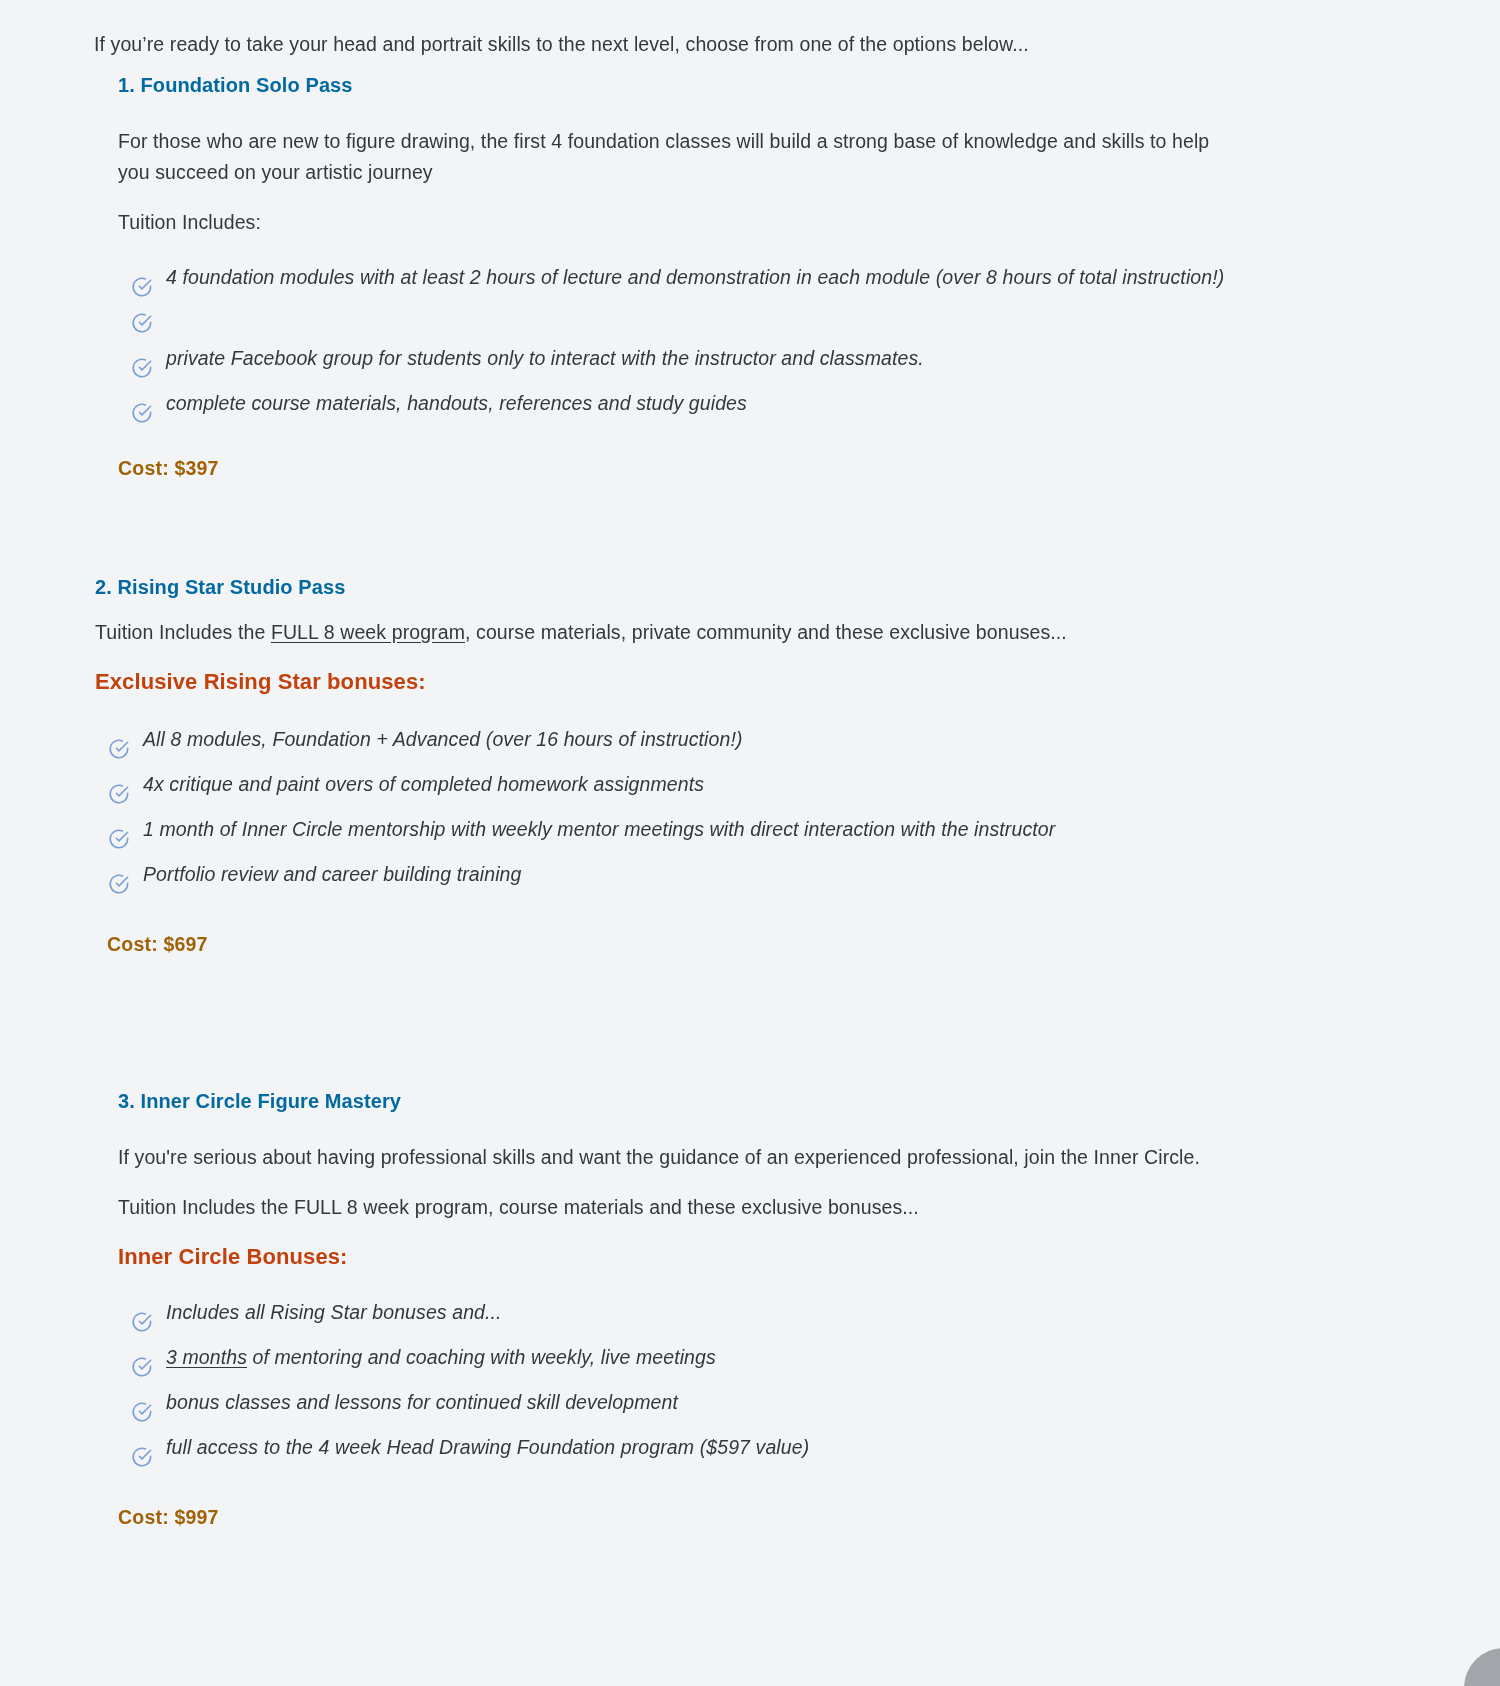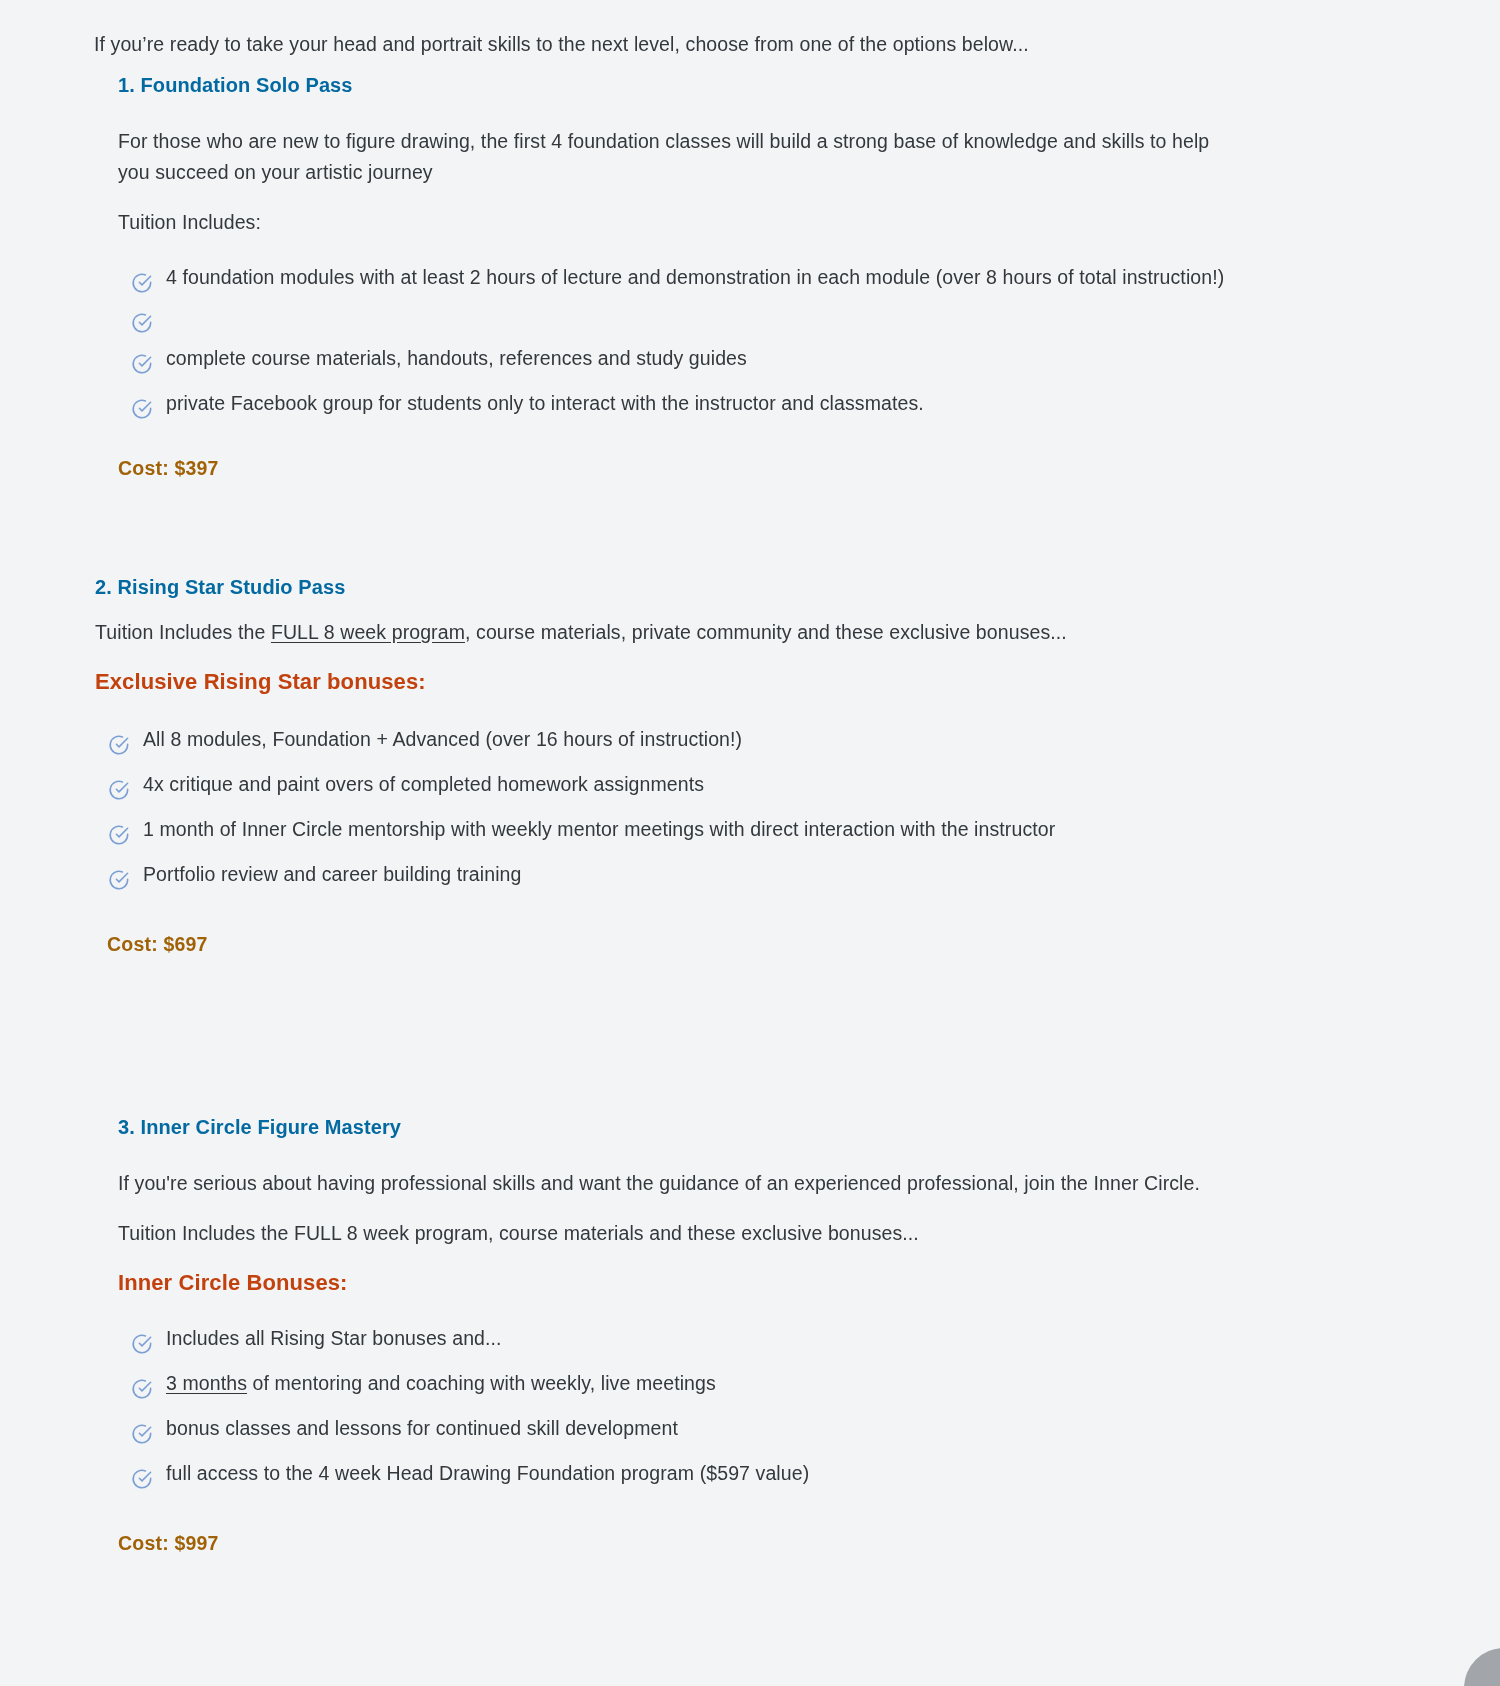--- a/index.html
+++ b/index.html
@@ -36,21 +36,21 @@
     letter-spacing: 0.1px;
   }
 
   
   .section {
     position: absolute;
     box-sizing: border-box;
   }
   .section-1 { left: 0px;  top: 70px;  width: 1400px; }
   .section-2 { left: 0px;  top: 572px; width: 1400px; }
-  .section-3 { left: 0px;  top: 1112px; width: 1400px; }
+  .section-3 { left: 0px;  top: 1086px; width: 1400px; }
 
   .sec-inner-indented { padding-left: 118px; }
   .sec-inner-flush    { padding-left: 95px; }
 
   .section h2 {
     margin: 0;
     font-size: 20px;
     line-height: 30px;
     font-weight: bold;
     color: #0369a1;
@@ -82,25 +82,26 @@
     list-style: none;
     margin: 0;
     padding: 0;
   }
   .check-list.cl-1 { margin-top: 20px; padding-left: 13px; }
   .check-list.cl-2 { margin-top: 22px; padding-left: 13px; }
   .check-list.cl-3 { margin-top: 20px; padding-left: 13px; }
 
   .check-item {
     display: flex;
-    align-items: center;
+    align-items: flex-end;
     font-size: 19.5px;
     line-height: 41px;
     color: #33383d;
     letter-spacing: 0.1px;
+    font-style: italic;
   }
   .check-item + .check-item { margin-top: 4px; }
   .check-item.two-line { line-height: 41px; }
 
   .check-icon {
     flex: 0 0 auto;
     width: 22px;
     height: 22px;
     margin-top: 10px;
     margin-right: 13px;
@@ -160,28 +161,28 @@
           <svg class="check-icon" viewBox="0 0 24 24" fill="none">
             <path d="M21.4 11.1v0.9a9.5 9.5 0 1 1-5.63-8.68" stroke="#7b9fd4" stroke-width="1.7" stroke-linecap="round" stroke-linejoin="round"></path>
             <path d="M21.4 4.6 12 14.01l-2.82-2.8" stroke="#7b9fd4" stroke-width="1.7" stroke-linecap="round" stroke-linejoin="round"></path>
           </svg>
         </li>
         <li class="check-item">
           <svg class="check-icon" viewBox="0 0 24 24" fill="none">
             <path d="M21.4 11.1v0.9a9.5 9.5 0 1 1-5.63-8.68" stroke="#7b9fd4" stroke-width="1.7" stroke-linecap="round" stroke-linejoin="round"></path>
             <path d="M21.4 4.6 12 14.01l-2.82-2.8" stroke="#7b9fd4" stroke-width="1.7" stroke-linecap="round" stroke-linejoin="round"></path>
           </svg>
+          <span class="check-text">private Facebook group for students only to interact with the instructor and classmates.</span>
+        </li>
+        <li class="check-item">
+          <svg class="check-icon" viewBox="0 0 24 24" fill="none">
+            <path d="M21.4 11.1v0.9a9.5 9.5 0 1 1-5.63-8.68" stroke="#7b9fd4" stroke-width="1.7" stroke-linecap="round" stroke-linejoin="round"></path>
+            <path d="M21.4 4.6 12 14.01l-2.82-2.8" stroke="#7b9fd4" stroke-width="1.7" stroke-linecap="round" stroke-linejoin="round"></path>
+          </svg>
           <span class="check-text">complete course materials, handouts, references and study guides</span>
-        </li>
-        <li class="check-item">
-          <svg class="check-icon" viewBox="0 0 24 24" fill="none">
-            <path d="M21.4 11.1v0.9a9.5 9.5 0 1 1-5.63-8.68" stroke="#7b9fd4" stroke-width="1.7" stroke-linecap="round" stroke-linejoin="round"></path>
-            <path d="M21.4 4.6 12 14.01l-2.82-2.8" stroke="#7b9fd4" stroke-width="1.7" stroke-linecap="round" stroke-linejoin="round"></path>
-          </svg>
-          <span class="check-text">private Facebook group for students only to interact with the instructor and classmates.</span>
         </li>
       </ul>
 
       <div class="cost cost-1">Cost: $397</div>
     </div>
   </section>
 
   <section class="section section-2">
     <div class="sec-inner-flush">
       <h2>2. Rising Star Studio Pass</h2>

